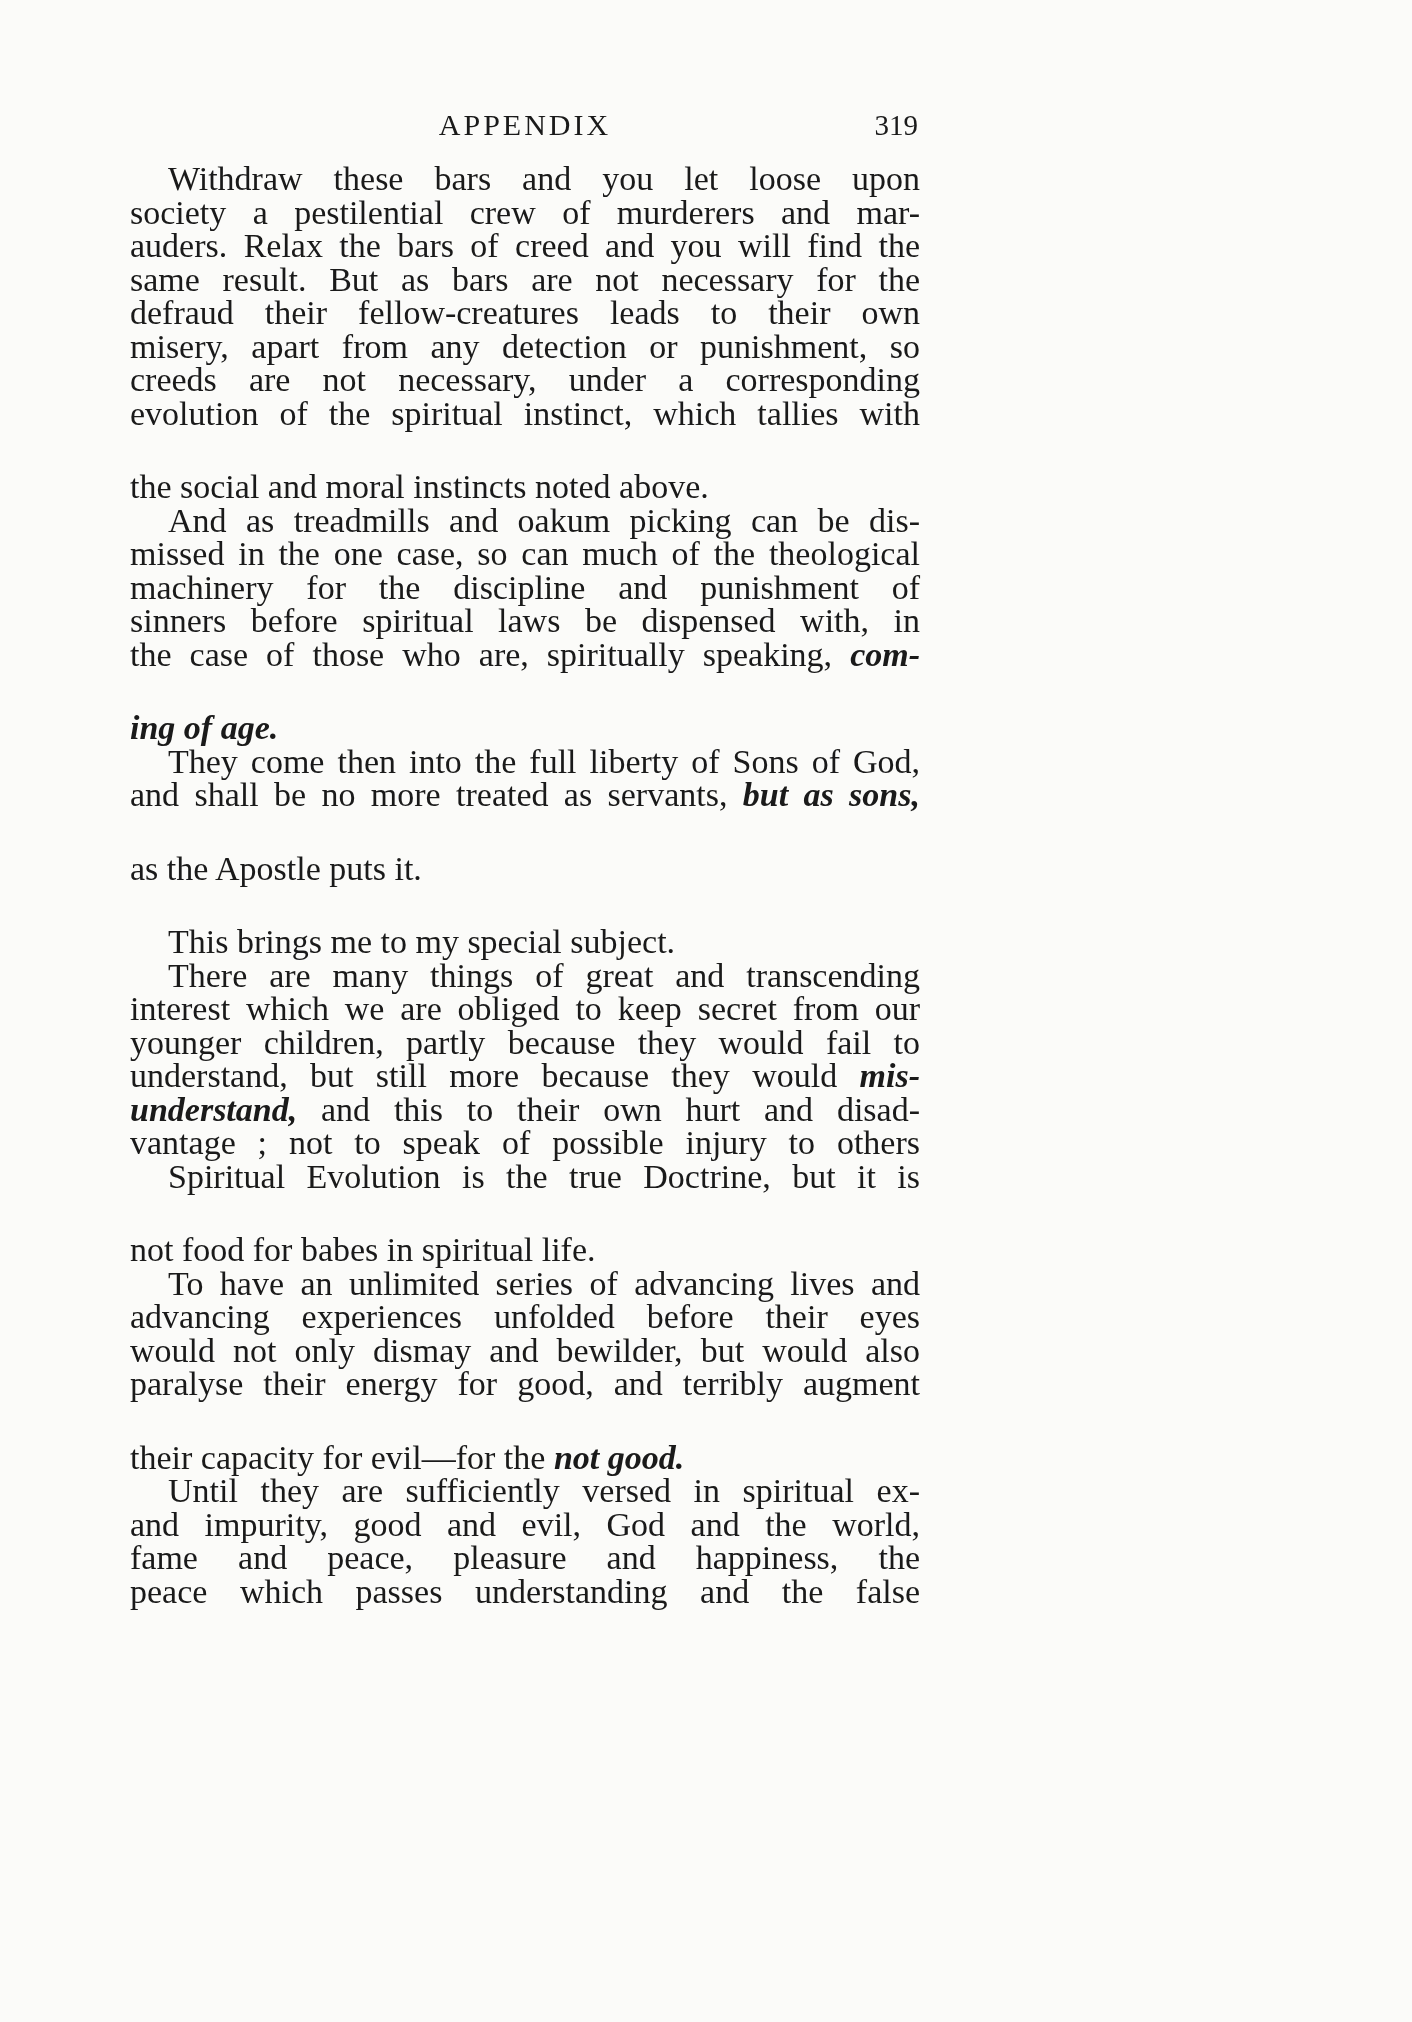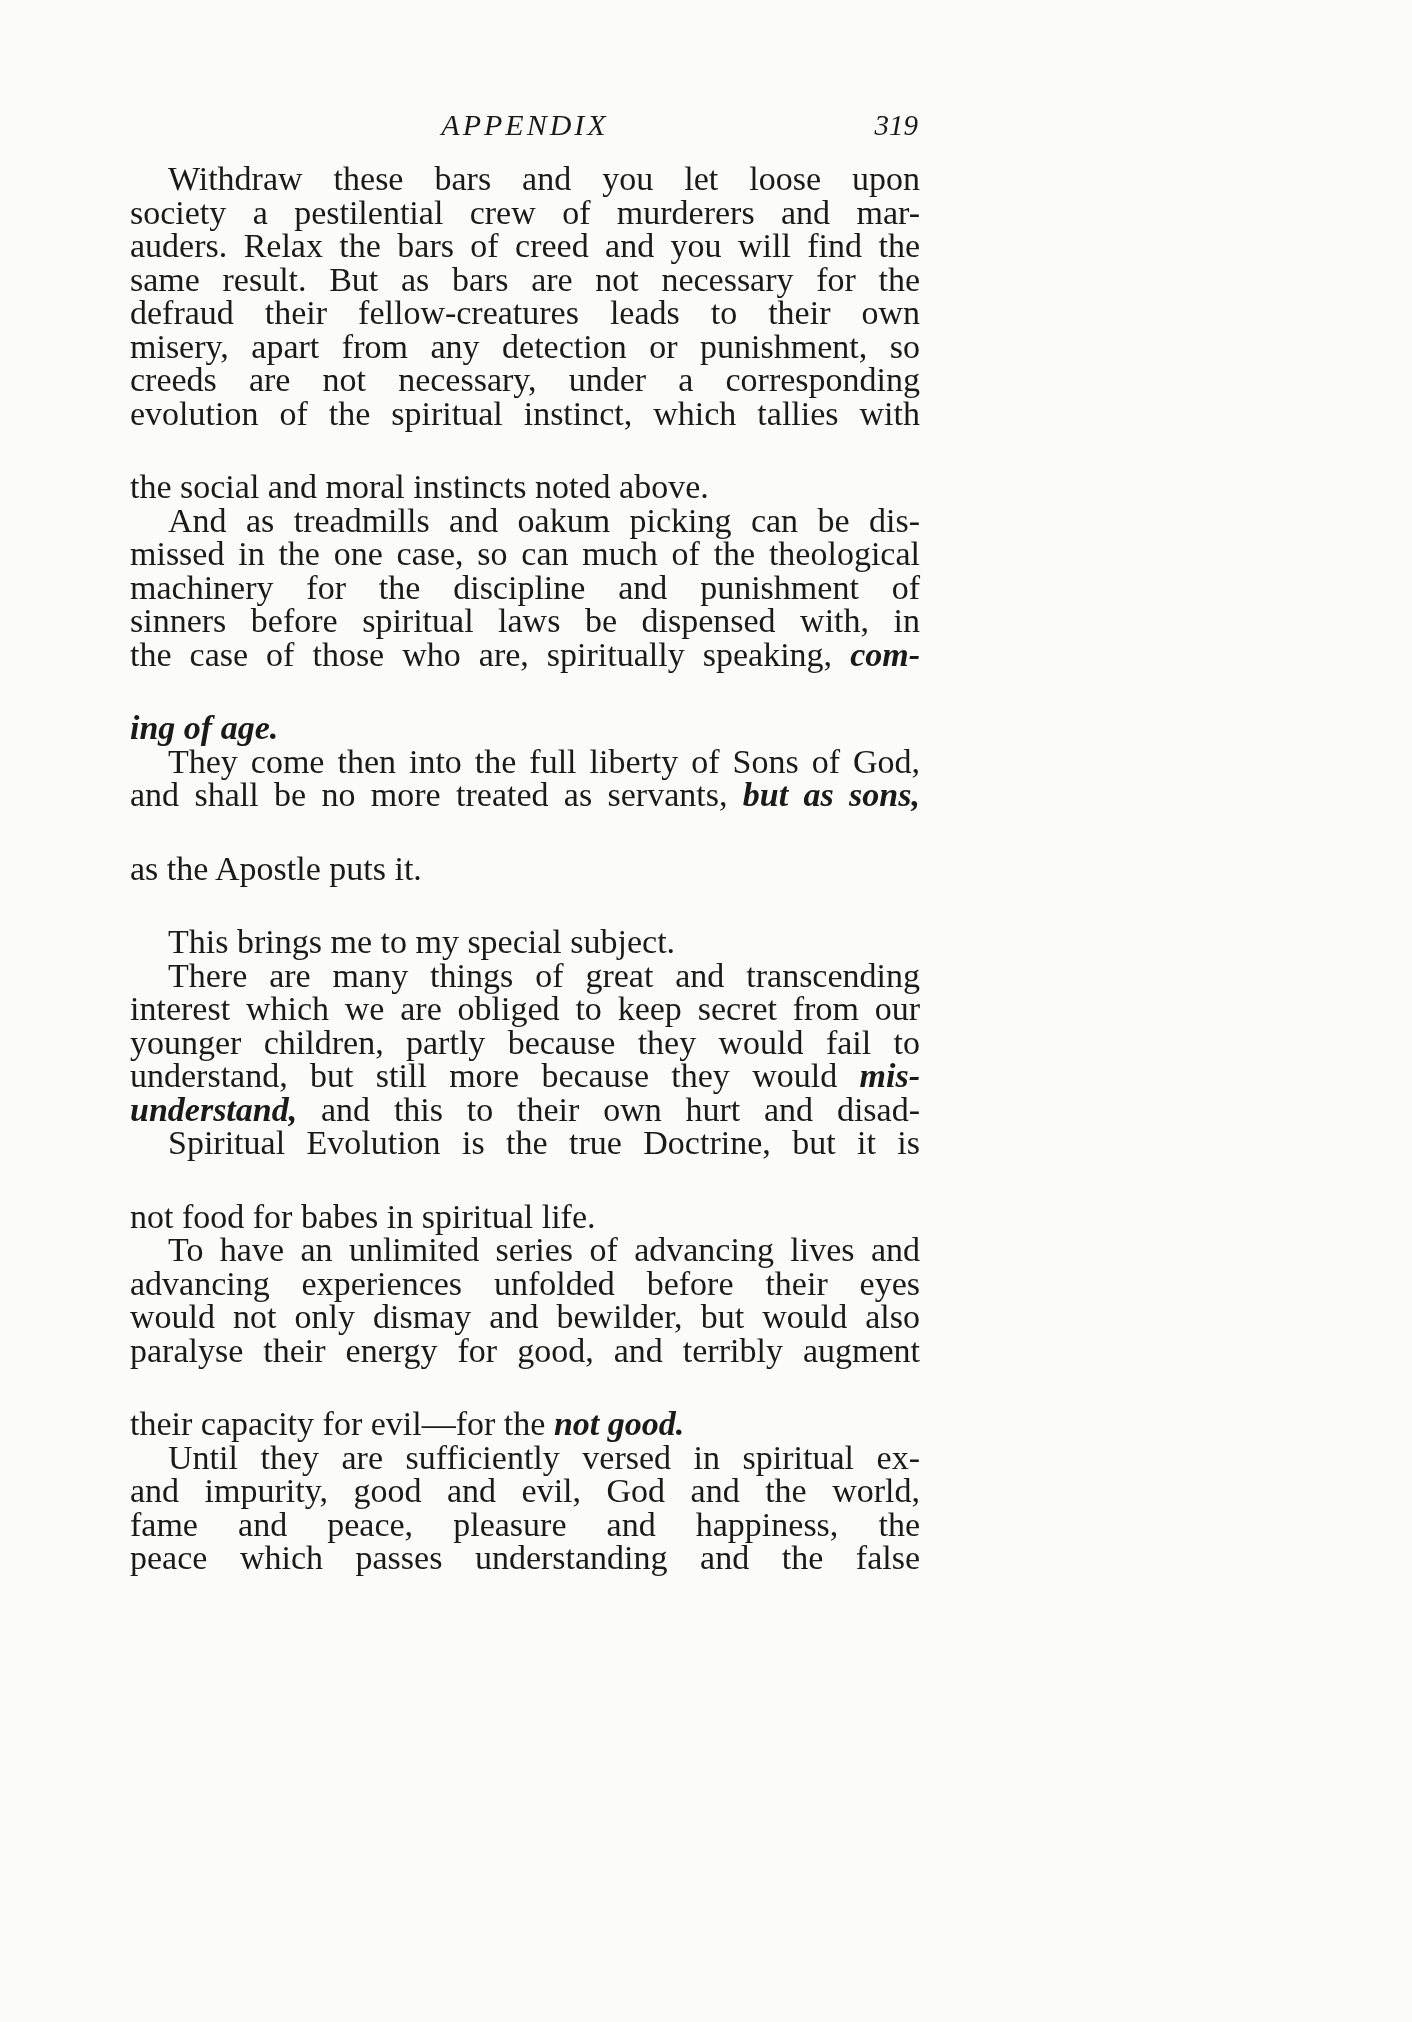--- a/index.html
+++ b/index.html
@@ -18,21 +18,20 @@
   .textblock {
     position: absolute;
     left: 130px;
     top: 108px;
     width: 790px;
   }
   .header {
     position: relative;
     height: 42px;
     margin-bottom: 12px;
-    font-style: italic;
   }
   .title {
     position: absolute;
     left: 0;
     right: 0;
     top: 0;
     text-align: center;
     font-size: 30px;
     letter-spacing: 3px;
   }
@@ -87,20 +86,21 @@
       <div class="line end"><span class="italic">ing of age.</span></div>
       <div class="line indent"><span>They come then into the full liberty of Sons of God,</span></div>
       <div class="line"><span>and shall be no more treated as servants, </span><span class="italic">but as sons,</span></div>
       <div class="line end"><span>as the Apostle puts it.</span></div>
       <div class="line indent end"><span>This brings me to my special subject.</span></div>
       <div class="line indent"><span>There are many things of great and transcending</span></div>
       <div class="line"><span>interest which we are obliged to keep secret from our</span></div>
       <div class="line"><span>younger children, partly because they would fail to</span></div>
       <div class="line"><span>understand, but still more because they would </span><span class="italic">mis-</span></div>
       <div class="line"><span class="italic">understand,</span><span> and this to their own hurt and disad-</span></div>
+      <div class="line"><span>vantage ; not to speak of possible injury to others</span></div>
       <div class="line indent"><span>Spiritual Evolution is the true Doctrine, but it is</span></div>
       <div class="line end"><span>not food for babes in spiritual life.</span></div>
       <div class="line indent"><span>To have an unlimited series of advancing lives and</span></div>
       <div class="line"><span>advancing experiences unfolded before their eyes</span></div>
       <div class="line"><span>would not only dismay and bewilder, but would also</span></div>
       <div class="line"><span>paralyse their energy for good, and terribly augment</span></div>
       <div class="line end"><span>their capacity for evil—for the </span><span class="italic">not good.</span></div>
       <div class="line indent"><span>Until they are sufficiently versed in spiritual ex-</span></div>
       <div class="line"><span>and impurity, good and evil, God and the world,</span></div>
       <div class="line"><span>fame and peace, pleasure and happiness, the</span></div>

